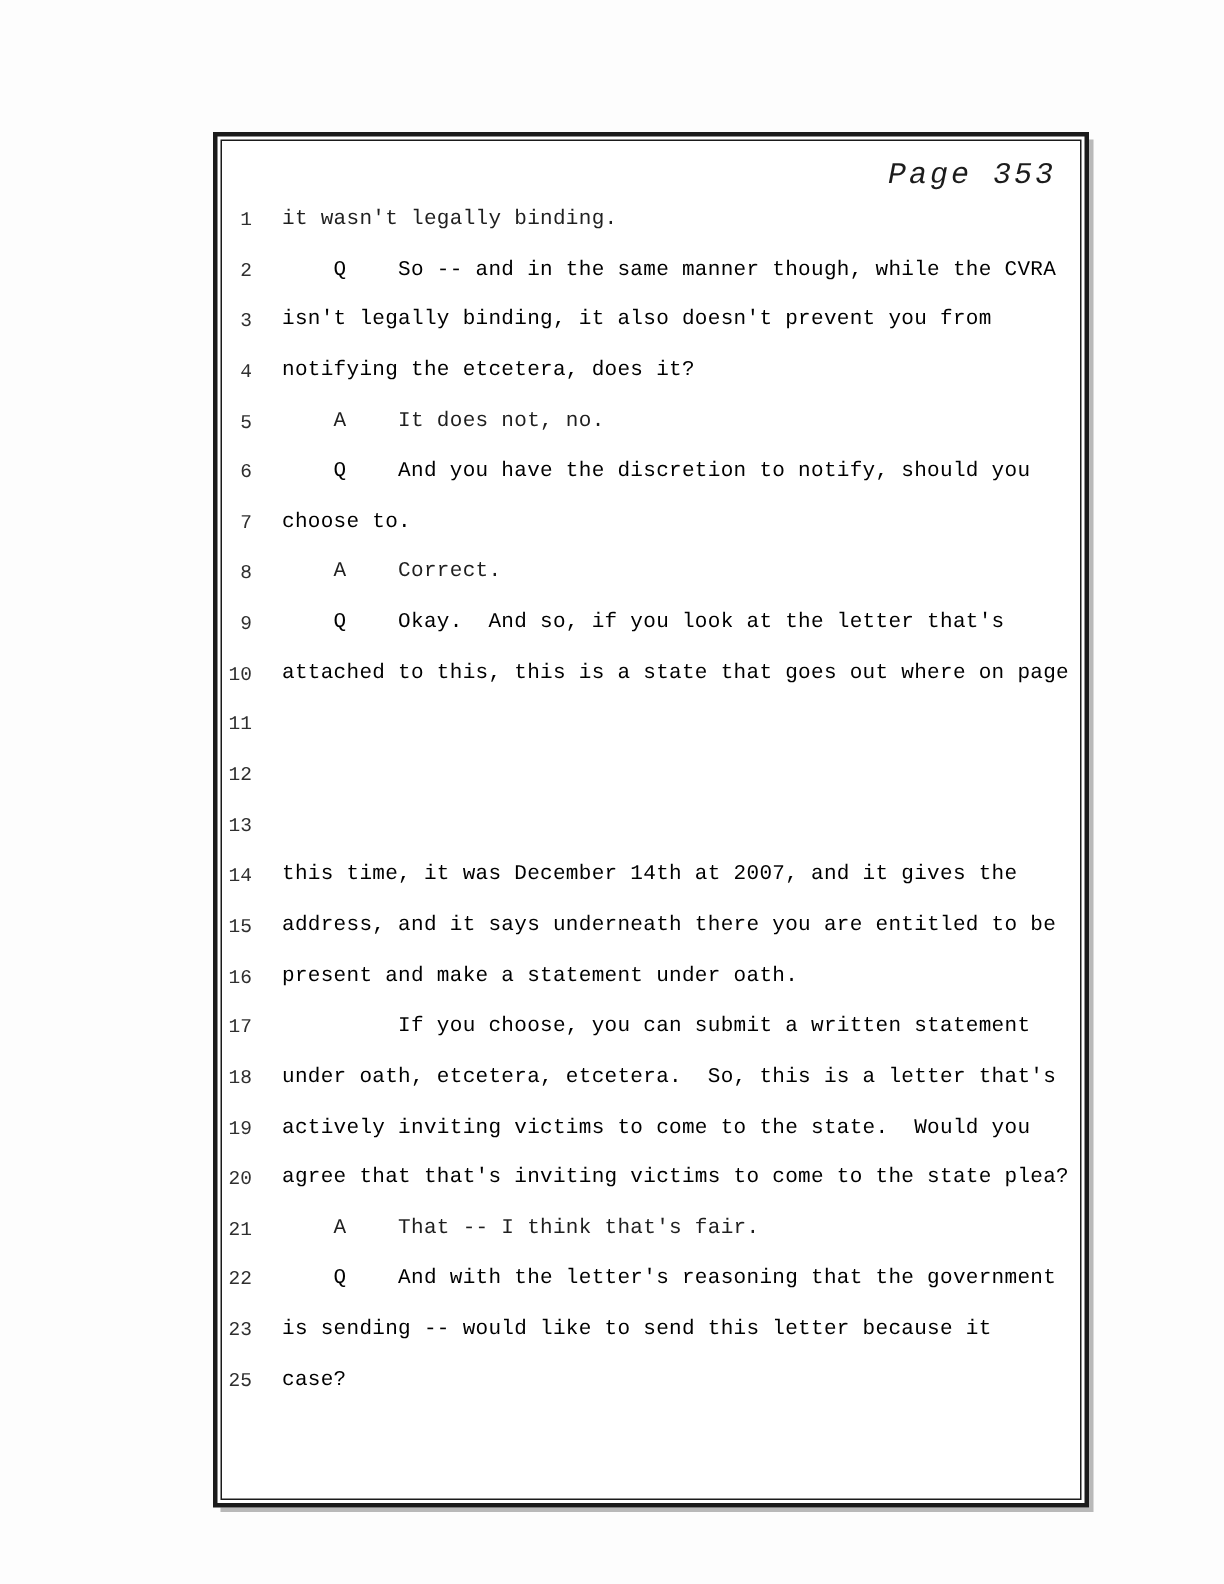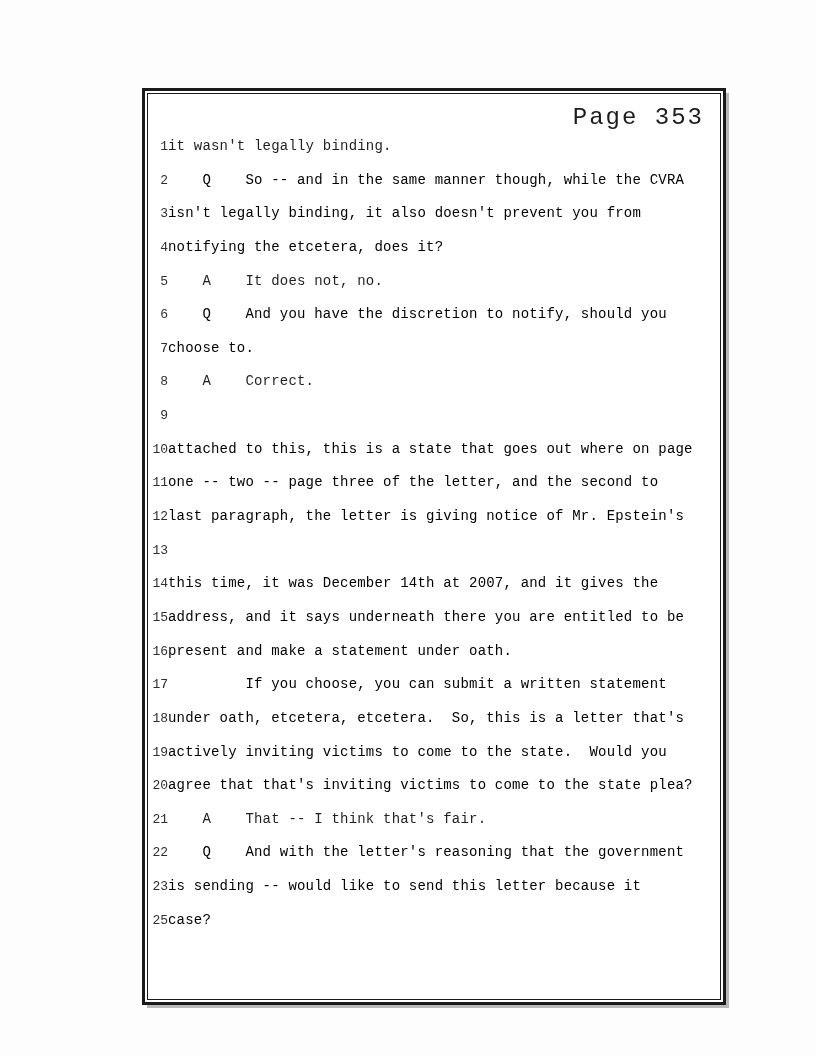--- a/index.html
+++ b/index.html
@@ -29,43 +29,45 @@
   .frame-inner {
     width: 100%;
     height: 100%;
     box-sizing: border-box;
     border: 1px solid #1b1b1b;
     padding: 14px 10px 0 2px;
     overflow: hidden;
   }
   .page-header {
     text-align: right;
-    font-size: 24px;
+    font-size: 20px;
     line-height: 20px;
     letter-spacing: 2px;
     color: #1c1c1c;
     padding-right: 6px;
+    font-style: italic;
   }
   .lines {
     margin-top: 10px;
   }
   .line {
     display: flex;
     align-items: flex-start;
     height: 33.65px;
   }
   .num {
     flex: none;
     width: 18px;
     text-align: right;
     font-size: 13px;
     line-height: 17px;
     color: #2f2f2f;
   }
   .txt {
+    margin-left: 20px;
     font-size: 14px;
     line-height: 17px;
     letter-spacing: 0.2px;
     white-space: pre;
     color: #1f1f1f;
   }
   .txt.bold {
     font-weight: normal;
     color: #000000;
   }
@@ -112,35 +114,34 @@
     <span class="txt bold">choose to.</span>
   </div>
 
   <div class="line">
     <span class="num">8</span>
     <span class="txt">    A    Correct.</span>
   </div>
 
   <div class="line">
     <span class="num">9</span>
+    <span class="txt bold">    Q    Okay.  And so, if you look at the letter that's</span>
   </div>
 
   <div class="line">
     <span class="num">10</span>
     <span class="txt bold">attached to this, this is a state that goes out where on page</span>
   </div>
 
   <div class="line">
     <span class="num">11</span>
-    <span class="txt bold">one -- two -- page three of the letter, and the second to</span>
   </div>
 
   <div class="line">
     <span class="num">12</span>
-    <span class="txt bold">last paragraph, the letter is giving notice of Mr. Epstein's</span>
   </div>
 
   <div class="line">
     <span class="num">13</span>
   </div>
 
   <div class="line">
     <span class="num">14</span>
     <span class="txt bold">this time, it was December 14th at 2007, and it gives the</span>
   </div>

